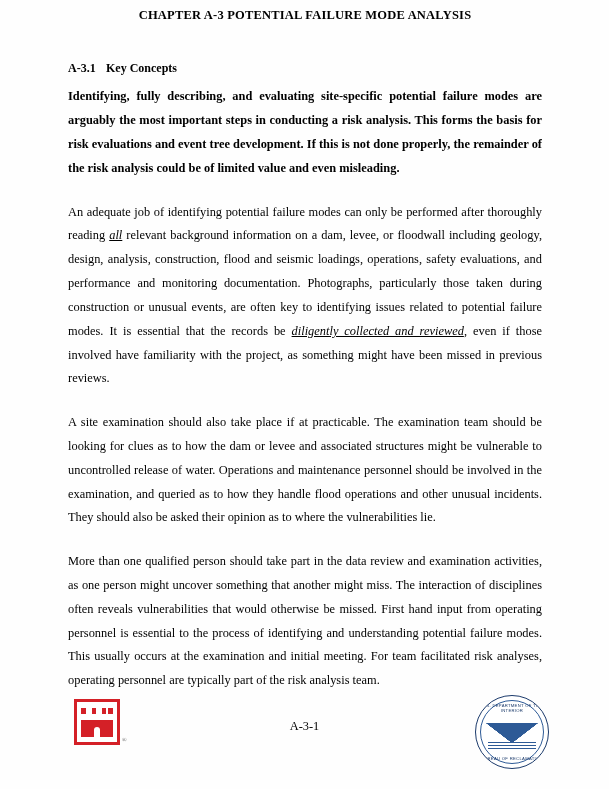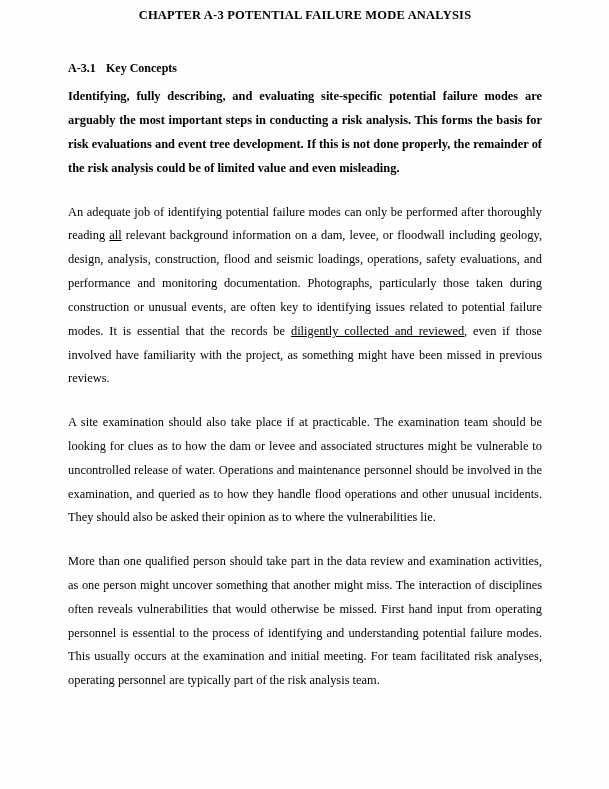--- a/index.html
+++ b/index.html
@@ -50,20 +50,21 @@
     text-align: justify;
     margin: 0 0 20px 0;
     hyphens: none;
   }
   p.first-para {
     margin-top: 9px;
     font-weight: bold;
   }
   .u {
     text-decoration: underline;
+    font-style: italic;
   }
   
   .footer {
     position: absolute;
     left: 0;
     bottom: 0;
     width: 609px;
     height: 110px;
   }
   .page-number {
@@ -204,14 +205,37 @@
       <span class="num">A-3.1</span><span>Key Concepts</span>
     </div>
 
     <p class="body-text first-para"><span>Identifying, fully describing, and evaluating site-specific potential failure modes are arguably the most important steps in conducting a risk analysis. This forms the basis for risk evaluations and event tree development. If this is not done properly, the remainder of the risk analysis could be of limited value and even misleading.</span></p>
     <p class="body-text"><span>An adequate job of identifying potential failure modes can only be performed after thoroughly reading </span><span class="u">all</span><span> relevant background information on a dam, levee, or floodwall including geology, design, analysis, construction, flood and seismic loadings, operations, safety evaluations, and performance and monitoring documentation. Photographs, particularly those taken during construction or unusual events, are often key to identifying issues related to potential failure modes. It is essential that the records be </span><span class="u">diligently collected and reviewed</span><span>, even if those involved have familiarity with the project, as something might have been missed in previous reviews.</span></p>
     <p class="body-text"><span>A site examination should also take place if at practicable. The examination team should be looking for clues as to how the dam or levee and associated structures might be vulnerable to uncontrolled release of water. Operations and maintenance personnel should be involved in the examination, and queried as to how they handle flood operations and other unusual incidents. They should also be asked their opinion as to where the vulnerabilities lie.</span></p>
     <p class="body-text"><span>More than one qualified person should take part in the data review and examination activities, as one person might uncover something that another might miss. The interaction of disciplines often reveals vulnerabilities that would otherwise be missed. First hand input from operating personnel is essential to the process of identifying and understanding potential failure modes. This usually occurs at the examination and initial meeting. For team facilitated risk analyses, operating personnel are typically part of the risk analysis team.</span></p>
 
   </div>
 
+  <div class="footer">
+
+    <div class="usace-logo">
+      <div class="usace-castle">
+        <div class="inner"></div>
+        <div class="usace-door"></div>
+      </div>
+      <div class="usace-reg">®</div>
+    </div>
+
+    <div class="page-number">A-3-1</div>
+
+    <div class="usbr-logo">
+      <div class="usbr-seal">
+        <div class="ring"></div>
+        <div class="toptext">U.S. DEPARTMENT OF THE INTERIOR</div>
+        <div class="mtn"></div>
+        <div class="water"></div>
+        <div class="bottomtext">BUREAU OF RECLAMATION</div>
+      </div>
+    </div>
+
+  </div>
 
 </div>
 
 </body></html>

